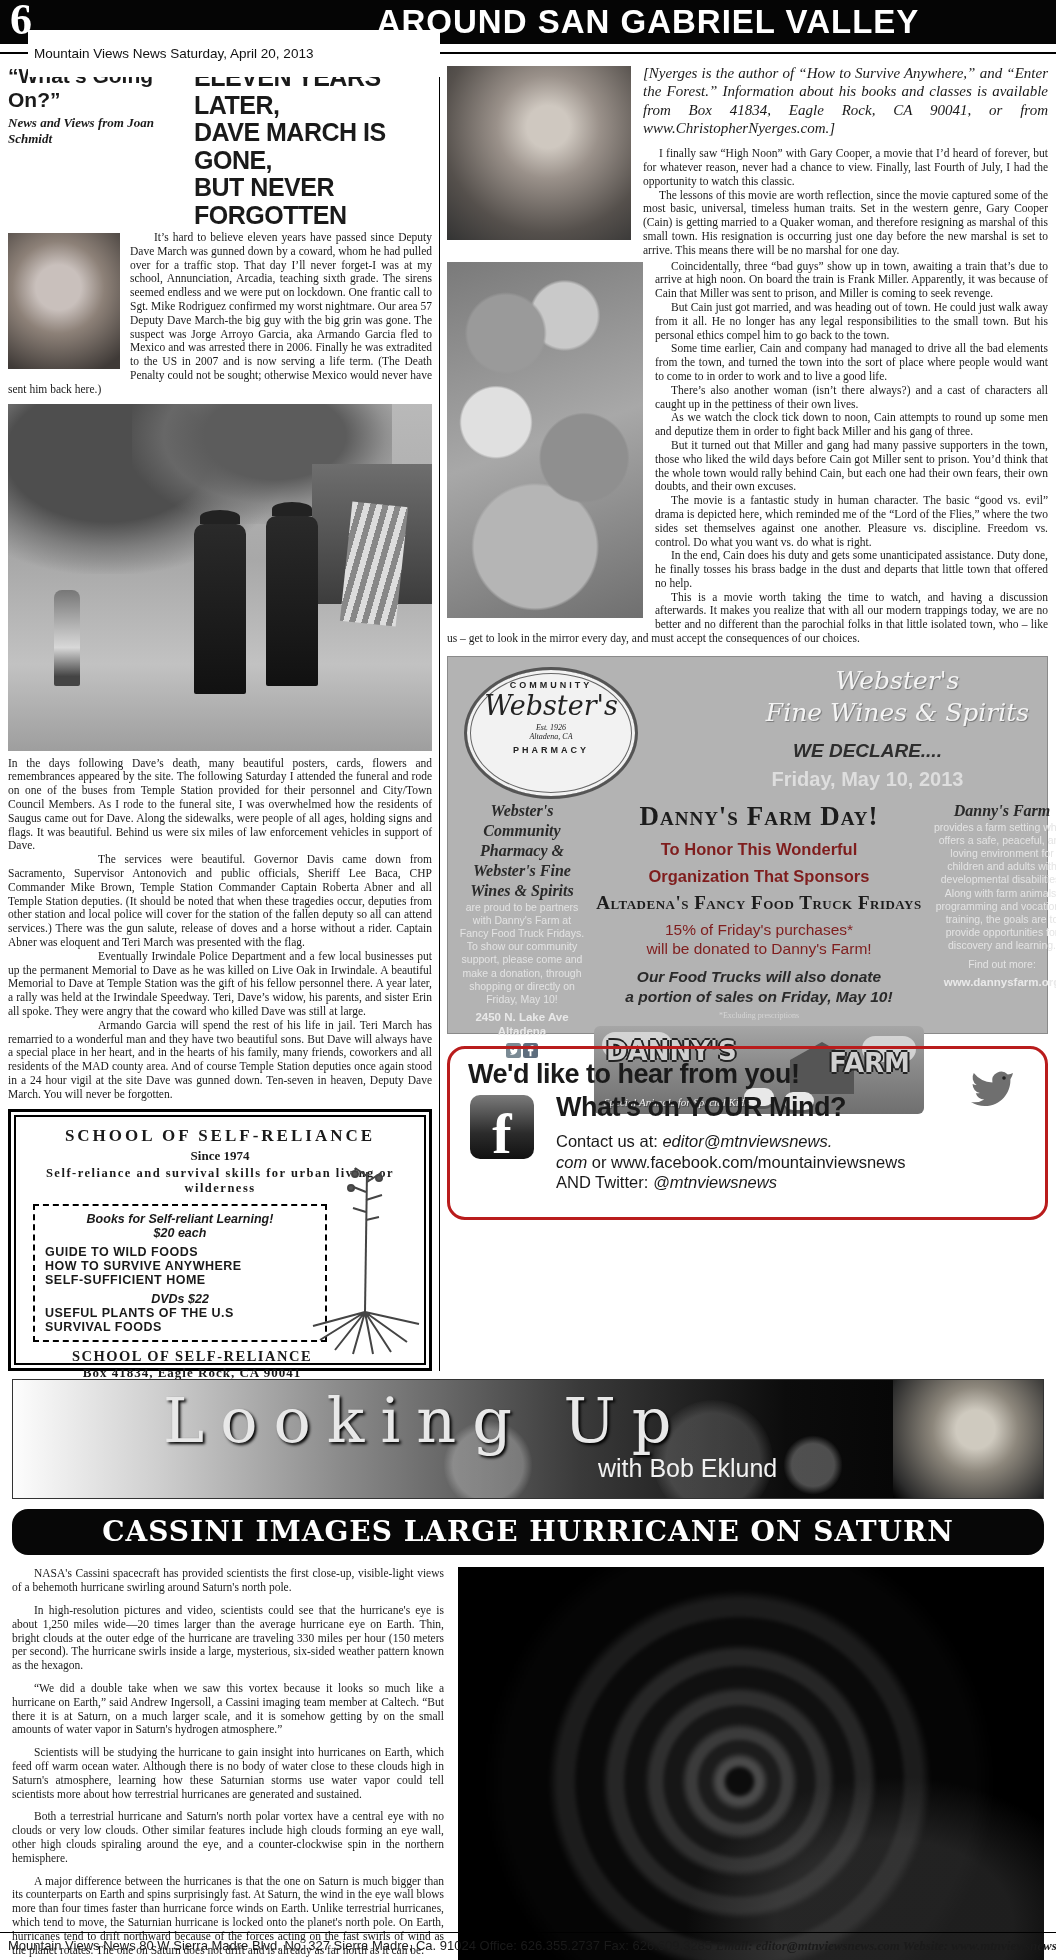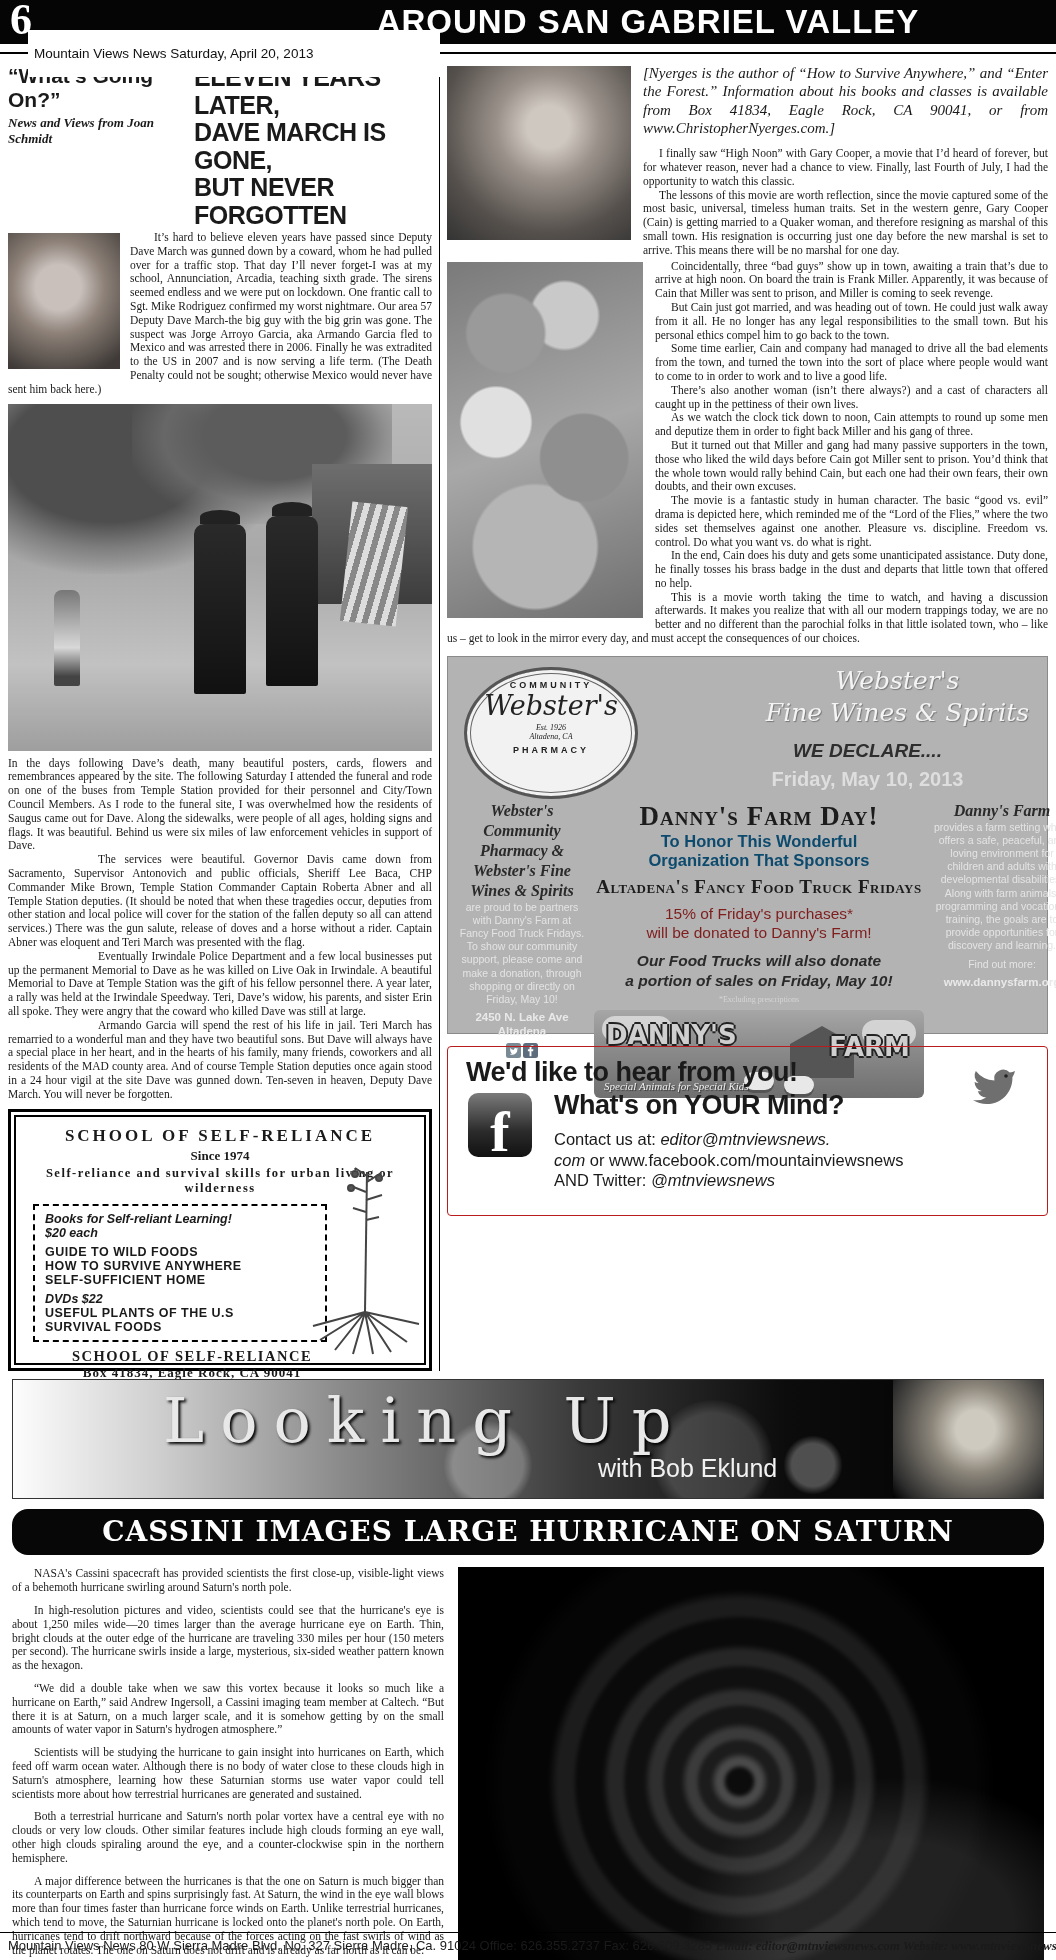--- a/index.html
+++ b/index.html
@@ -47,21 +47,21 @@
         background:repeating-linear-gradient(100deg,#ddd 0 6px,#888 6px 12px);transform:rotate(6deg);}
   .m-wall{position:absolute;right:0;top:60px;width:120px;height:140px;background:linear-gradient(#6e6e6e,#3c3c3c);}
   
   .school-ad{margin-top:8px;border:3px solid #000;box-shadow:inset 0 0 0 3px #fff,inset 0 0 0 5px #000;
         padding:14px 12px 8px 12px;height:234px;position:relative;}
   .sa-title{text-align:center;font-weight:bold;font-size:17px;letter-spacing:3px;}
   .sa-since{text-align:center;font-weight:bold;font-size:13px;margin-top:2px;}
   .sa-tag{text-align:center;font-weight:bold;font-size:12.5px;letter-spacing:1.5px;margin-top:2px;}
   .sa-box{border:2px dashed #000;width:270px;margin:8px 0 6px 10px;padding:6px 10px;
         font-family:"Liberation Sans",sans-serif;font-weight:bold;}
-  .sa-box .it{font-style:italic;font-size:12.5px;}
+  .sa-box .it{font-style:italic;font-size:12.5px;text-align:center;}
   .sa-box .ln{font-size:12.5px;letter-spacing:.5px;}
   .sa-mid{width:330px;text-align:center;margin-left:4px;}
   .sa-name{font-weight:bold;font-size:14.5px;letter-spacing:1.5px;}
   .sa-addr{font-weight:bold;font-size:13px;letter-spacing:1px;}
   .sa-phone{font-weight:bold;font-size:14px;letter-spacing:1px;}
   .sa-visit{font-size:13px;letter-spacing:1px;margin-top:5px;}
   .sa-url{font-weight:bold;font-size:13.5px;text-decoration:underline;letter-spacing:.5px;}
   .sa-more{font-weight:bold;font-size:11px;letter-spacing:.5px;}
   .sa-quote{font-weight:bold;font-style:italic;font-size:12.5px;letter-spacing:.5px;margin-top:8px;}
   .yucca{position:absolute;right:4px;bottom:6px;}
@@ -95,36 +95,36 @@
   .w-declare{font-family:"Liberation Sans",sans-serif;font-weight:bold;font-style:italic;font-size:19px;color:#2e2e2e;
         margin-top:10px;margin-left:-60px;}
   .w-date{font-family:"Liberation Sans",sans-serif;font-weight:bold;font-size:20px;color:#dedede;margin-top:6px;margin-left:-60px;}
   .w-grid{display:flex;margin-top:10px;}
   .w-side{width:128px;flex:none;text-align:center;font-size:10.5px;line-height:1.25;}
   .w-side .dark{font-style:italic;font-weight:bold;color:#2a2a2a;font-size:16px;}
   .w-side .lite{color:#e4e4e4;font-family:"Liberation Sans",sans-serif;font-size:10.5px;}
   .w-side .addr{color:#e9e9e9;font-family:"Liberation Sans",sans-serif;font-weight:bold;font-size:11.5px;margin-top:4px;}
   .w-center{flex:1;text-align:center;padding:0 8px;}
   .w-title{font-variant:small-caps;font-weight:bold;font-size:27px;color:#1c1c1c;letter-spacing:1px;}
-  .w-l{font-family:"Liberation Sans",sans-serif;font-weight:bold;font-size:16.5px;color:#0c4a6e;margin-top:0;}
+  .w-l{font-family:"Liberation Sans",sans-serif;font-weight:bold;font-size:16.5px;color:#7f1d1d;margin-top:8px;}
   .w-l3{font-variant:small-caps;font-weight:bold;font-size:19px;color:#1c1c1c;margin-top:6px;letter-spacing:.5px;}
   .w-promo{font-family:"Liberation Sans",sans-serif;font-weight:normal;font-size:15.5px;color:#7f1d1d;margin-top:6px;line-height:1.25;}
   .w-food{font-family:"Liberation Sans",sans-serif;font-weight:bold;font-style:italic;font-size:15.5px;color:#2a2a2a;margin-top:8px;line-height:1.3;}
   .w-fine{font-size:8px;color:#d5d5d5;margin-top:4px;}
   .farm-logo{width:330px;height:88px;margin:6px auto 0 auto;border-radius:6px;position:relative;overflow:hidden;
         background:linear-gradient(180deg,#a6a6a6 0%,#8d8d8d 40%,#6f6f6f 100%);}
   .fl-cloud{position:absolute;width:70px;height:26px;border-radius:14px;background:#d9d9d9;opacity:.9;}
   .fl-barn{position:absolute;left:196px;top:16px;width:64px;height:52px;background:#555;
         clip-path:polygon(0 35%,50% 0,100% 35%,100% 100%,0 100%);}
   .fl-sheep{position:absolute;width:30px;height:18px;border-radius:10px;background:#e8e8e8;box-shadow:0 3px 0 #555;}
   .fl-word{position:absolute;font-family:"DejaVu Sans",sans-serif;font-weight:bold;color:#cfcfcf;
         text-shadow:-2px 0 #222,2px 0 #222,0 -2px #222,0 2px #222;}
   .fl-sub{position:absolute;left:10px;bottom:6px;font-style:italic;font-size:11px;color:#f0f0f0;text-shadow:1px 1px 1px #333;}
   
-  .hear{margin-top:12px;border:1px solid #b91c1c;border-radius:4px;height:148px;position:relative;
+  .hear{margin-top:12px;border:3px solid #b91c1c;border-radius:18px;height:148px;position:relative;
         padding:10px 18px;box-sizing:content-box;}
   .h-t1{font-family:"Liberation Sans",sans-serif;font-weight:bold;font-size:27px;letter-spacing:-.5px;}
   .h-t2{font-family:"Liberation Sans",sans-serif;font-weight:bold;font-size:27px;letter-spacing:-.5px;margin-left:88px;margin-top:2px;}
   .fb{position:absolute;left:20px;top:46px;width:64px;height:64px;border-radius:10px;
         background:linear-gradient(180deg,#7b7b7b,#2b2b2b 60%,#111);color:#fff;
         font-family:"Liberation Serif",serif;font-weight:bold;font-size:58px;text-align:center;line-height:78px;}
   .bird{position:absolute;right:26px;top:14px;}
   .h-contact{margin-left:88px;margin-top:8px;font-family:"Liberation Sans",sans-serif;font-size:16.5px;line-height:1.25;}
   .h-contact em{font-style:italic;}
   

